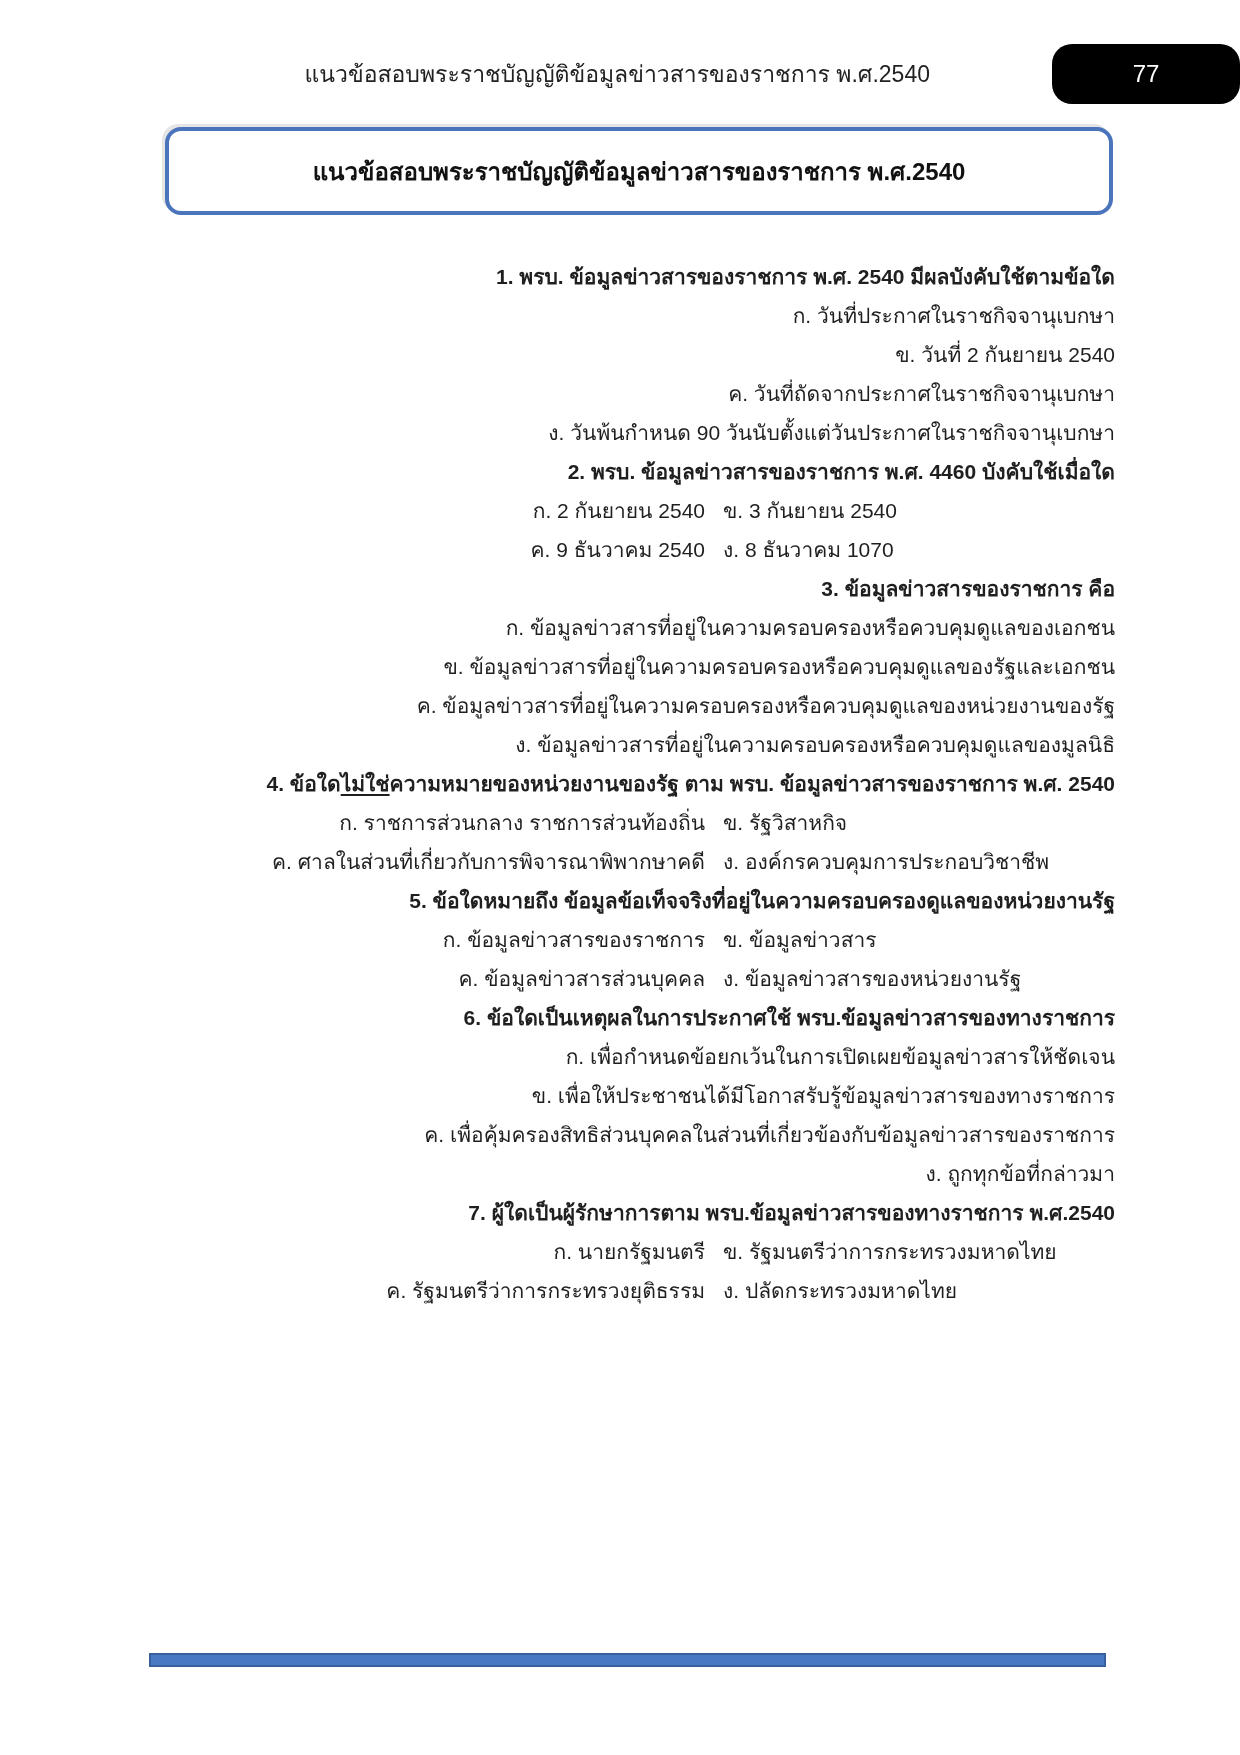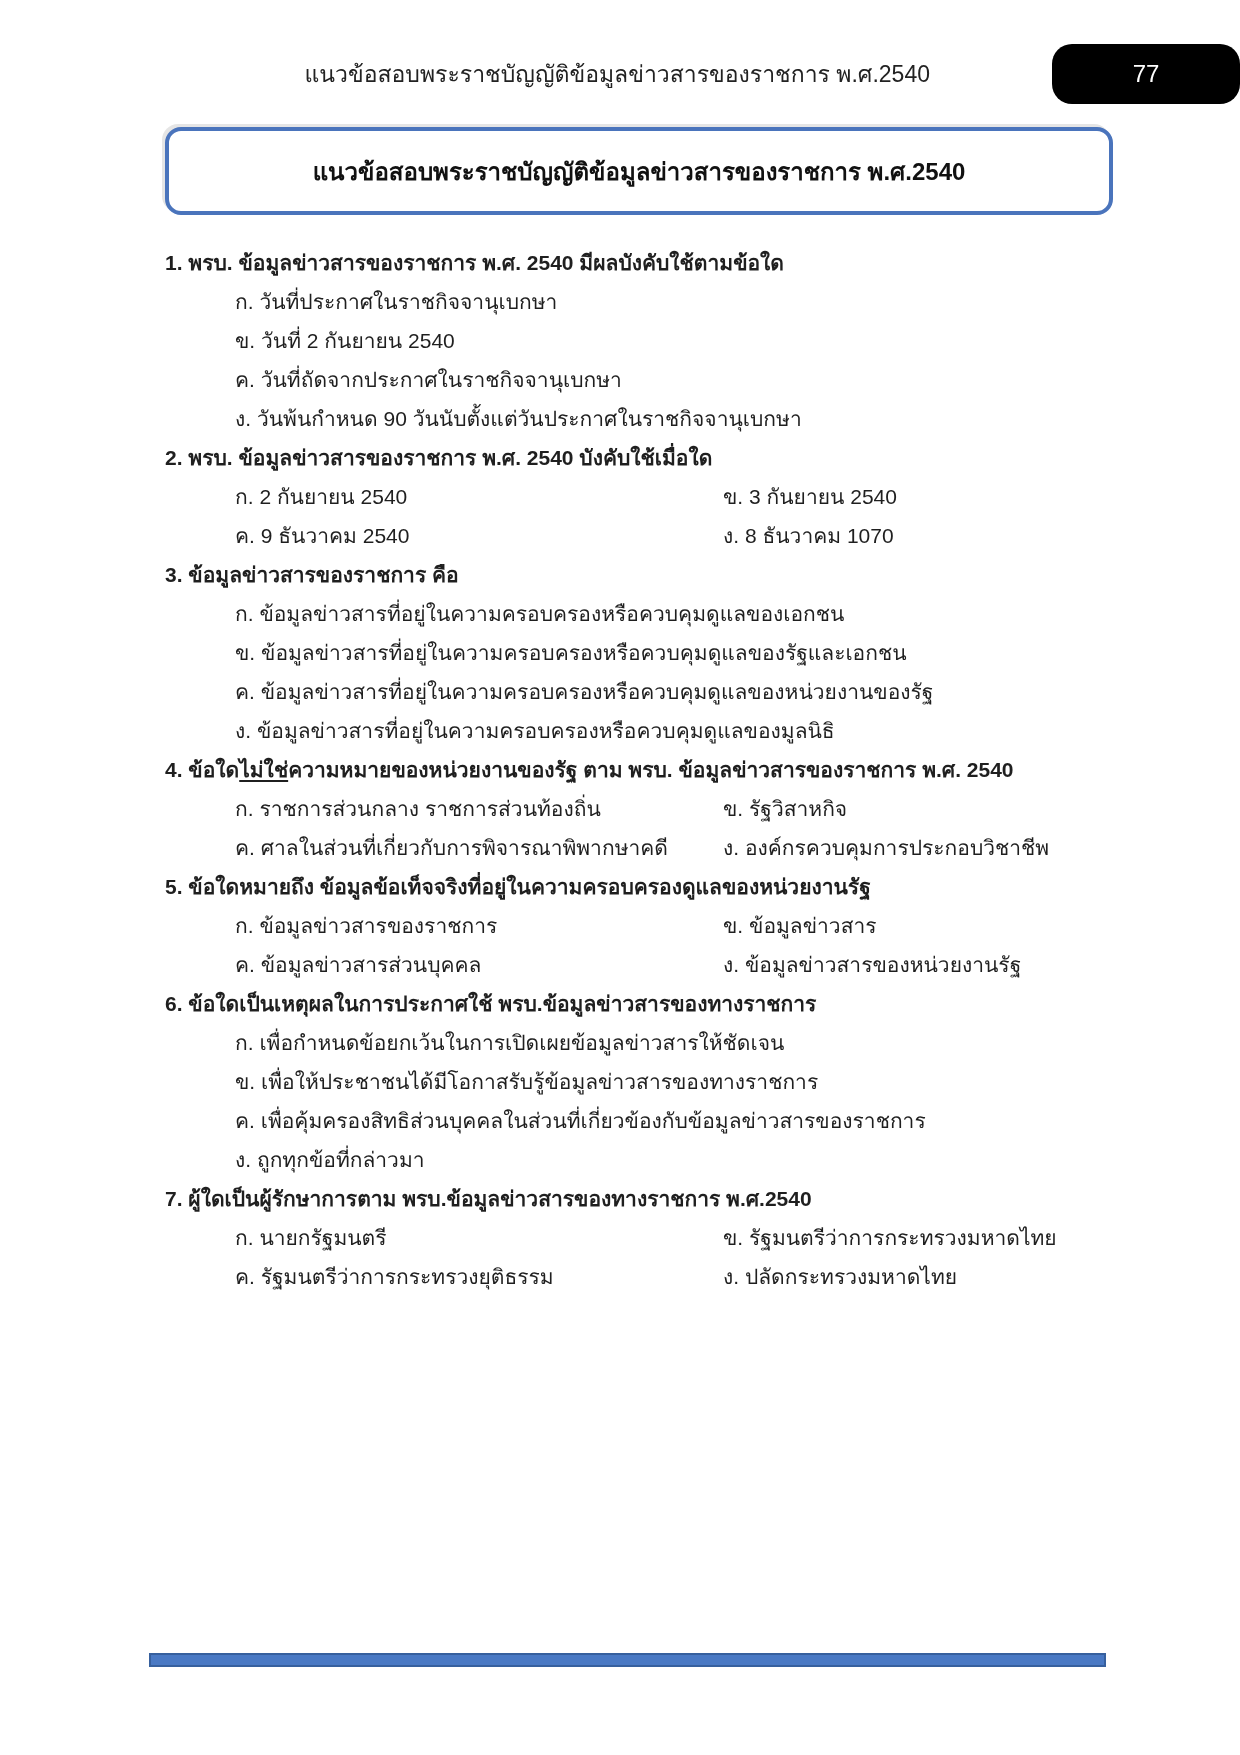--- a/index.html
+++ b/index.html
@@ -57,22 +57,23 @@
   .title-box-text {
     font-size: 24px;
     font-weight: bold;
     color: #111111;
     white-space: nowrap;
   }
 
   
   .questions {
     position: absolute;
-    top: 243px; left: 165px;
+    top: 257px; left: 165px;
     width: 950px;
+    text-align: right;
   }
   .q-title {
     font-size: 21px;
     font-weight: bold;
     line-height: 39px;
     white-space: nowrap;
   }
   .u { text-decoration: underline; text-underline-offset: 3px; }
   .choice {
     font-size: 21px;
@@ -139,21 +140,21 @@
 
     <section class="question">
       <div class="q-title"><span>1. พรบ. ข้อมูลข่าวสารของราชการ พ.ศ. 2540 มีผลบังคับใช้ตามข้อใด</span><span class="u"></span><span></span></div>
       <div class="choice full">ก. วันที่ประกาศในราชกิจจานุเบกษา</div>
       <div class="choice full">ข. วันที่ 2 กันยายน 2540</div>
       <div class="choice full">ค. วันที่ถัดจากประกาศในราชกิจจานุเบกษา</div>
       <div class="choice full">ง. วันพ้นกำหนด 90 วันนับตั้งแต่วันประกาศในราชกิจจานุเบกษา</div>
     </section>
 
     <section class="question">
-      <div class="q-title"><span>2. พรบ. ข้อมูลข่าวสารของราชการ พ.ศ. 2540 บังคับใช้เมื่อใด</span><span class="u"></span><span></span></div>
+      <div class="q-title"><span>2. พรบ. ข้อมูลข่าวสารของราชการ พ.ศ. 4460 บังคับใช้เมื่อใด</span><span class="u"></span><span></span></div>
       <div class="choice-row">
         <div class="choice col1">ก. 2 กันยายน 2540</div>
         <div class="choice col2">ข. 3 กันยายน 2540</div>
       </div>
       <div class="choice-row">
         <div class="choice col1">ค. 9 ธันวาคม 2540</div>
         <div class="choice col2">ง. 8 ธันวาคม 1070</div>
       </div>
     </section>
 

